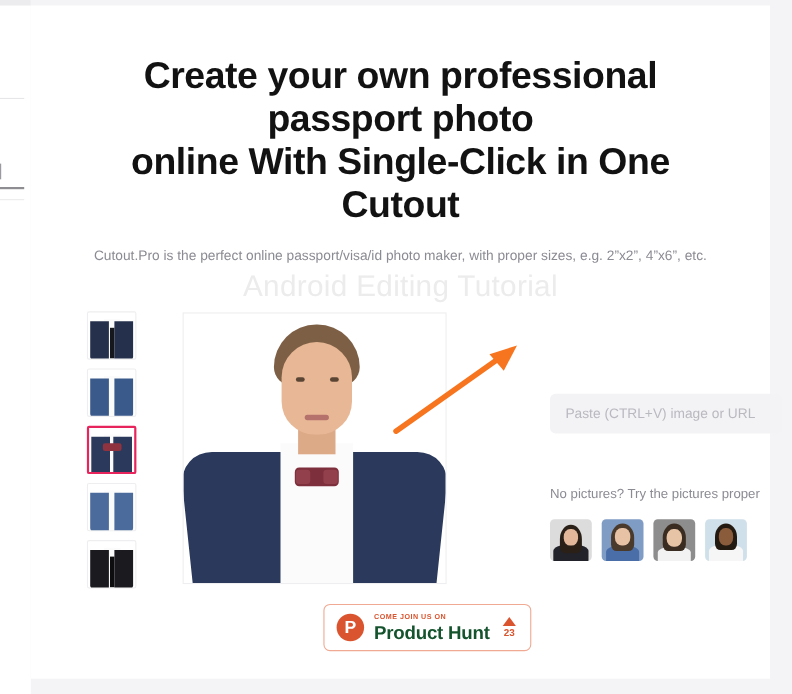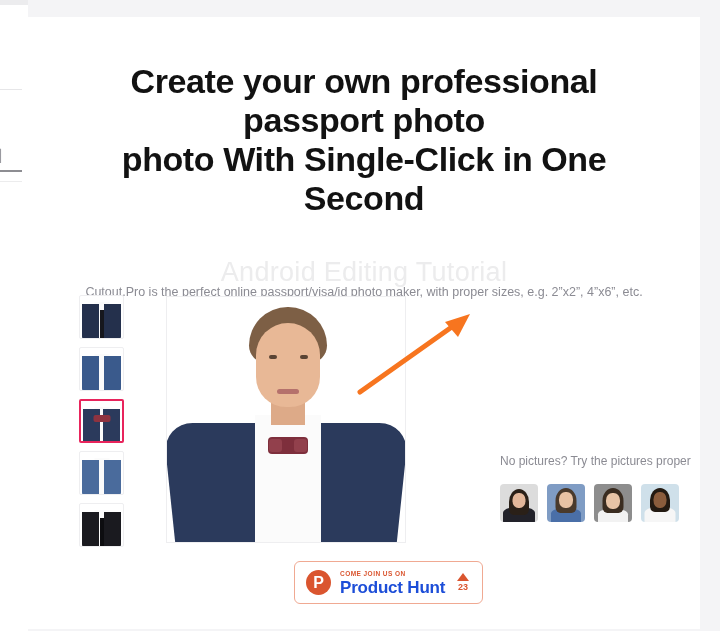--- a/index.html
+++ b/index.html
@@ -56,21 +56,21 @@
   .edge-topbar {
     position: absolute;
     left: 0; top: 0;
     width: 28px; height: 5px;
     background: #ececee;
   }
 
   
   .card {
     position: absolute;
-    left: 28px; top: 17px;
+    left: 28px; top: 5px;
     width: 672px; height: 612px;
     background: #ffffff;
   }
 
   
   .headline {
     position: absolute;
     left: 36px; top: 45px;
     width: 600px;
     text-align: center;
@@ -82,21 +82,20 @@
   }
 
   .subtitle {
     position: absolute;
     left: 16px; top: 218px;
     width: 640px;
     text-align: center;
     font-size: 12.5px;
     color: #8b8b93;
     line-height: 18px;
-    margin-top: 48px;
   }
 
   
   .watermark {
     position: absolute;
     left: 36px; top: 240px;
     width: 600px;
     text-align: center;
     font-size: 27px;
     color: #ececed;
@@ -344,21 +343,21 @@
   .ph-kicker {
     font-size: 6.5px;
     font-weight: bold;
     color: #da552f;
     letter-spacing: 0.45px;
     line-height: 9px;
   }
   .ph-name {
     font-size: 17px;
     font-weight: bold;
-    color: #1d4ed8;
+    color: #14532d;
     line-height: 19px;
     letter-spacing: -0.2px;
   }
   .ph-votes {
     margin-left: auto;
     margin-right: 13px;
     text-align: center;
     color: #da552f;
   }
   .ph-caret {
@@ -384,21 +383,21 @@
     <div class="edge-rule-a"></div>
     <div class="edge-glyph">▏</div>
     <div class="edge-rule-b"></div>
     <div class="edge-rule-c"></div>
   </div>
 
   <div class="card">
 
     <h1 class="headline">
       <span>Create your own professional passport photo</span><br>
-      <span>photo With Single-Click in One Second</span>
+      <span>online With Single-Click in One Cutout</span>
     </h1>
 
     <p class="subtitle">Cutout.Pro is the perfect online passport/visa/id photo maker, with proper sizes, e.g. 2”x2”, 4”x6”, etc.</p>
 
     <div class="watermark">Android Editing Tutorial</div>
 
     <div class="outfit-col">
 
       <div class="outfit">
         <div class="shirt"></div>
@@ -442,20 +441,21 @@
       <div class="ph-neck"></div>
       <div class="ph-hair"></div>
       <div class="ph-face"></div>
       <div class="ph-eye-l"></div>
       <div class="ph-eye-r"></div>
       <div class="ph-mouth"></div>
       <div class="ph-bowtie"></div>
     </div>
 
 
+    <input class="paste-input" type="text" placeholder="Paste (CTRL+V) image or URL" style="">
 
     <div class="try-label">No pictures? Try the pictures proper</div>
 
     <div class="sample-row">
 
       <div class="sample" style="background:#dcdcdc">
         <div class="s-body" style="width:32px;height:15px;background:#22222a"></div>
         <div class="s-hair" style="top:5px;width:20px;height:26px;background:#2a2018"></div>
         <div class="s-face" style="top:9px;width:13px;height:15px;background:#e3b79a"></div>
       </div>

